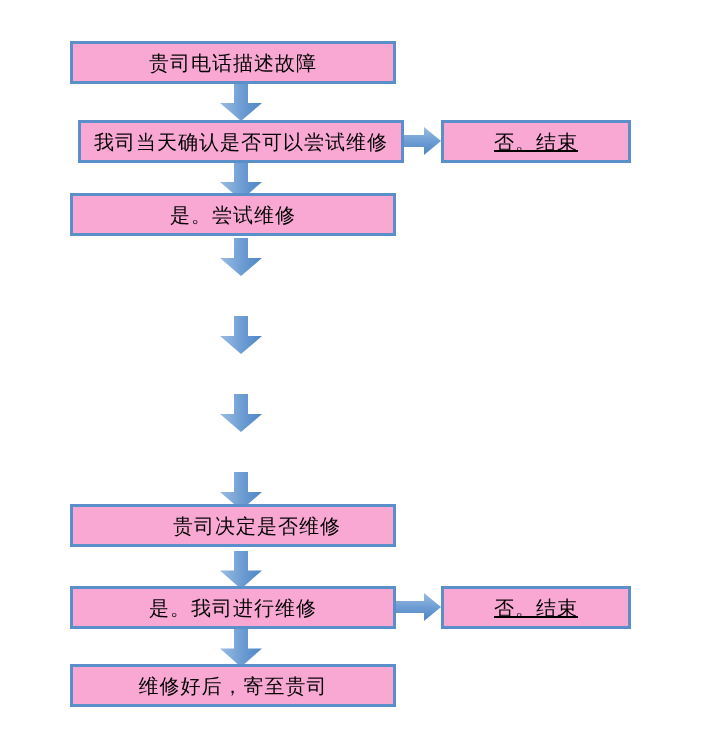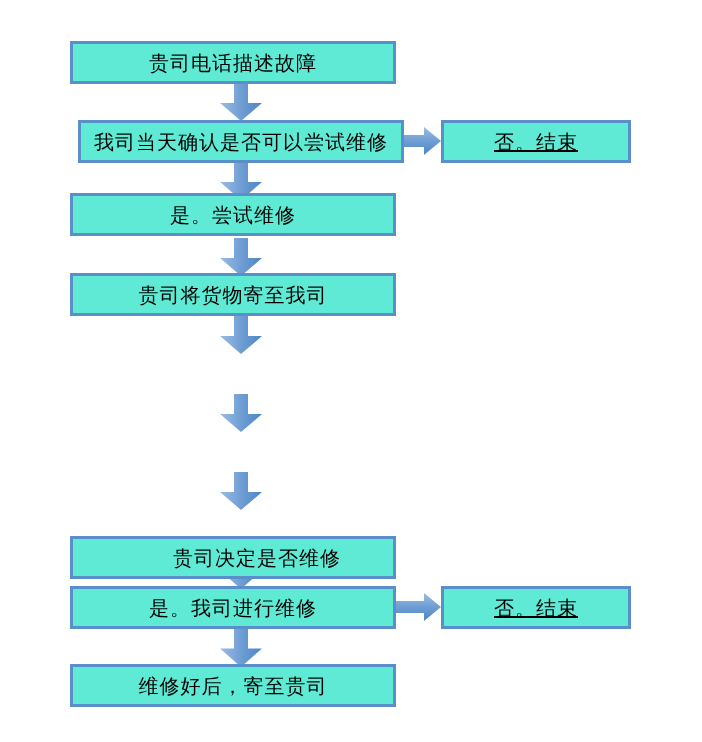--- a/index.html
+++ b/index.html
@@ -18,21 +18,21 @@
     width: 702px;
     height: 742px;
     background: #ffffff;
   }
 
   
   .node {
     position: absolute;
     box-sizing: border-box;
     border: 3px solid #5b8fc9;
-    background: #5eead4;
+    background: #f9a8d4;
     display: flex;
     align-items: center;
     justify-content: center;
     color: #000000;
     font-size: 20px;
     letter-spacing: 1px;
     line-height: 1;
     white-space: nowrap;
     user-select: none;
   }
@@ -199,25 +199,24 @@
       <polygon points="0,9 28,9 28,1 45,15 28,29 28,21 0,21" fill="url(#gh2)"></polygon>
     </svg>
   </div>
 
   <div class="node main" style="top:41px;">贵司电话描述故障</div>
 
   <div class="node main" style="top:120px;margin-left:8px;">我司当天确认是否可以尝试维修</div>
 
   <div class="node main" style="top:193px;">是。尝试维修</div>
 
-  <div class="node main" style="top:273px;">贵司将货物寄至我司</div>
-
-
-
-  <div class="node main" style="top:536px;padding-left:48px;">贵司决定是否维修</div>
+
+
+
+  <div class="node main" style="top:504px;padding-left:48px;">贵司决定是否维修</div>
 
   <div class="node main" style="top:586px;">是。我司进行维修</div>
 
   <div class="node main" style="top:664px;">维修好后，寄至贵司</div>
 
   <div class="node side" style="top:120px;">否。结束</div>
 
   <div class="node side" style="top:586px;">否。结束</div>
 
 </div>

